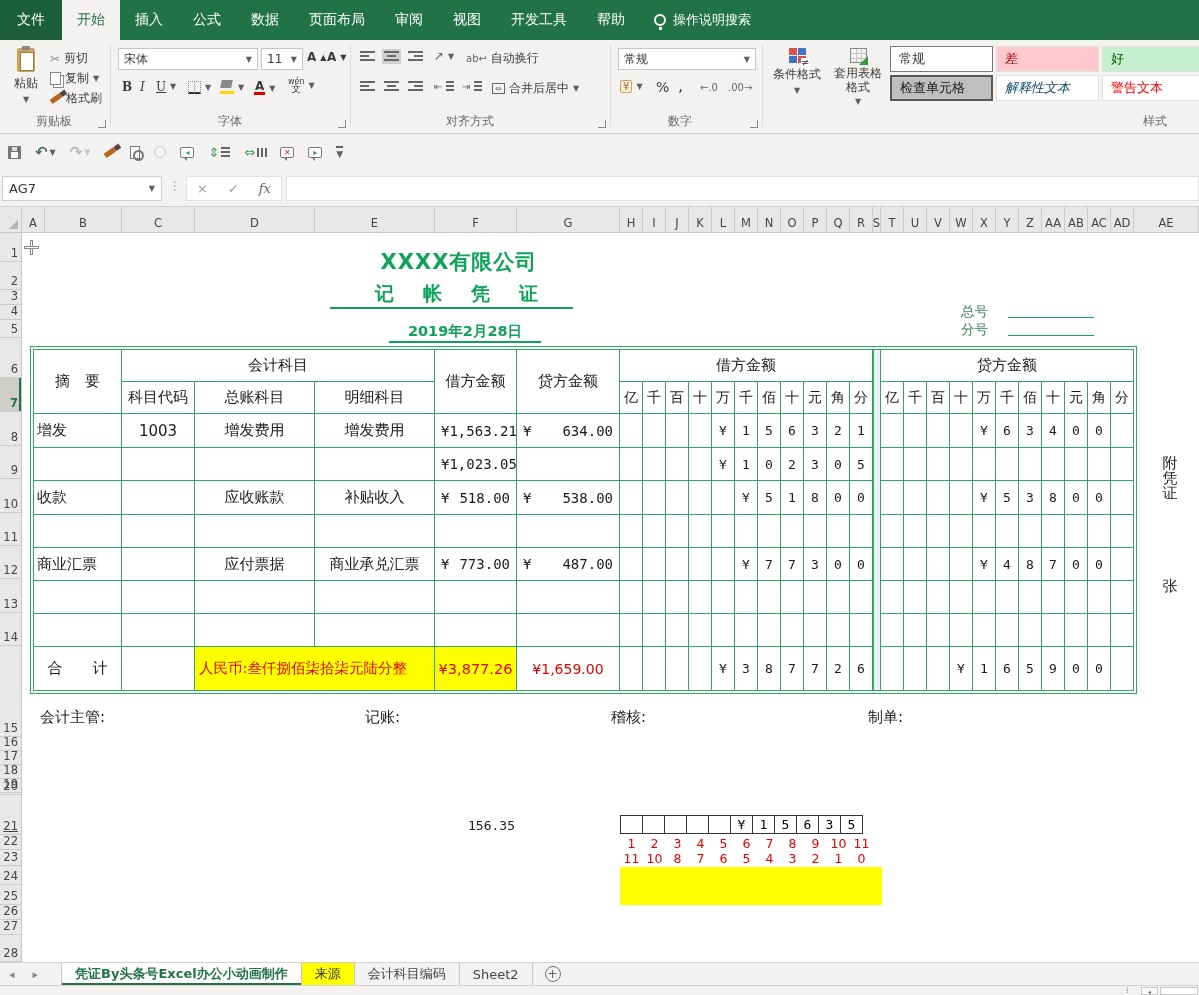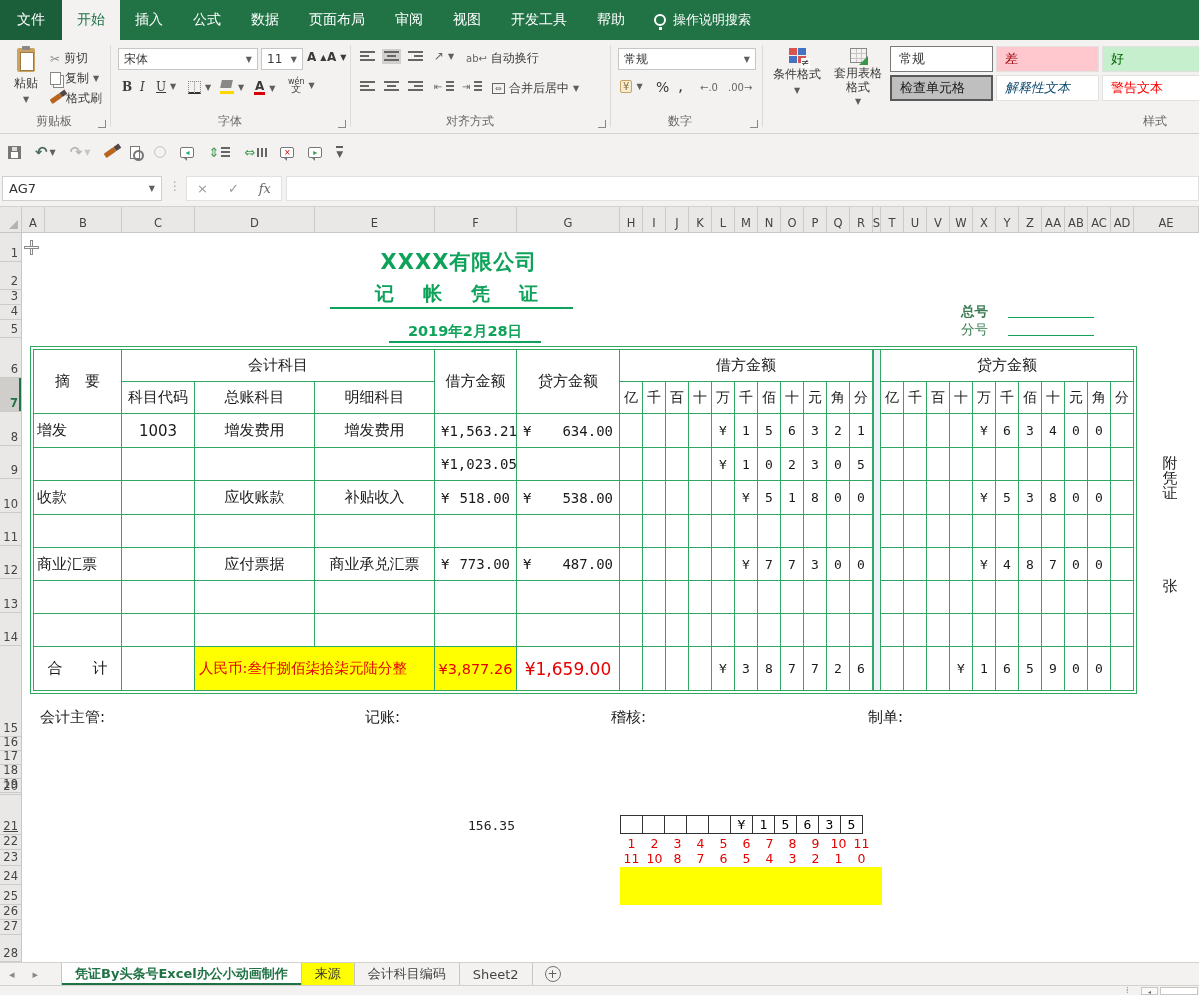--- a/index.html
+++ b/index.html
@@ -478,21 +478,21 @@
     <div class="curs" style="left:24px;top:7px;">
       <i style="left:6px;top:0;width:3px;height:15px;"></i>
         <i style="left:0;top:6px;width:15px;height:3px;"></i>
     </div>
 
     <div class="gtitle" style="left:34px;top:48px;width:850px;font-size:19px;letter-spacing:5px;">记　帐　凭　证</div>
     <div class="gtitle" style="left:34px;top:15px;width:850px;font-size:21px;letter-spacing:1px;">XXXX有限公司</div>
     <div class="gline" style="left:330px;top:74px;width:243px;"></div>
     <div class="gtitle" style="left:34px;top:89px;width:862px;font-size:14.5px;">2019年2月28日</div>
     <div class="gline" style="left:389px;top:108px;width:152px;"></div>
-    <span class="serial" style="left:961px;top:70px;font-weight:bold;">总号</span>
+    <span class="serial" style="left:961px;top:70px;">总号</span>
     <div class="gline" style="left:1008px;top:84px;width:86px;height:1px;"></div>
     <span class="serial" style="left:961px;top:88px;">分号</span>
     <div class="gline" style="left:1008px;top:102px;width:86px;height:1px;"></div>
 
     <div id="vwrap">
       <div id="vgrid">
         <div class="vc vh" style="grid-column:1;grid-row:1/3;">摘　要</div>
         <div class="vc vh" style="grid-column:2/5;grid-row:1;">会计科目</div>
         <div class="vc vh" style="grid-column:2;grid-row:2;">科目代码</div>
         <div class="vc vh" style="grid-column:3;grid-row:2;">总账科目</div>
@@ -573,21 +573,21 @@
         <div class="vc" style="grid-column:2;grid-row:9;"></div>
         <div class="vc" style="grid-column:3;grid-row:9;"></div>
         <div class="vc" style="grid-column:4;grid-row:9;"></div>
         <div class="vc money" style="grid-column:5;grid-row:9;"></div>
         <div class="vc money" style="grid-column:6;grid-row:9;"></div>
 
         <div class="vc" style="grid-column:1;grid-row:10;">合　　计</div>
         <div class="vc" style="grid-column:2;grid-row:10;"></div>
         <div class="vc ycell redtxt rmb" style="grid-column:3/5;grid-row:10;">人民币:叁仟捌佰柒拾柒元陆分整</div>
         <div class="vc ycell redtxt" style="grid-column:5;grid-row:10;font-size:14.5px;">¥3,877.26</div>
-        <div class="vc redtxt" style="grid-column:6;grid-row:10;font-size:17px;">¥1,659.00</div>
+        <div class="vc redtxt" style="grid-column:6;grid-row:10;font-size:14px;">¥1,659.00</div>
       <div class="vc dgh" style="grid-area: 2 / 7;">亿</div>
           <div class="vc dgh" style="grid-area: 2 / 19;">亿</div>
           <div class="vc dgh" style="grid-area: 2 / 8;">千</div>
           <div class="vc dgh" style="grid-area: 2 / 20;">千</div>
           <div class="vc dgh" style="grid-area: 2 / 9;">百</div>
           <div class="vc dgh" style="grid-area: 2 / 21;">百</div>
           <div class="vc dgh" style="grid-area: 2 / 10;">十</div>
           <div class="vc dgh" style="grid-area: 2 / 22;">十</div>
           <div class="vc dgh" style="grid-area: 2 / 11;">万</div>
           <div class="vc dgh" style="grid-area: 2 / 23;">万</div>

